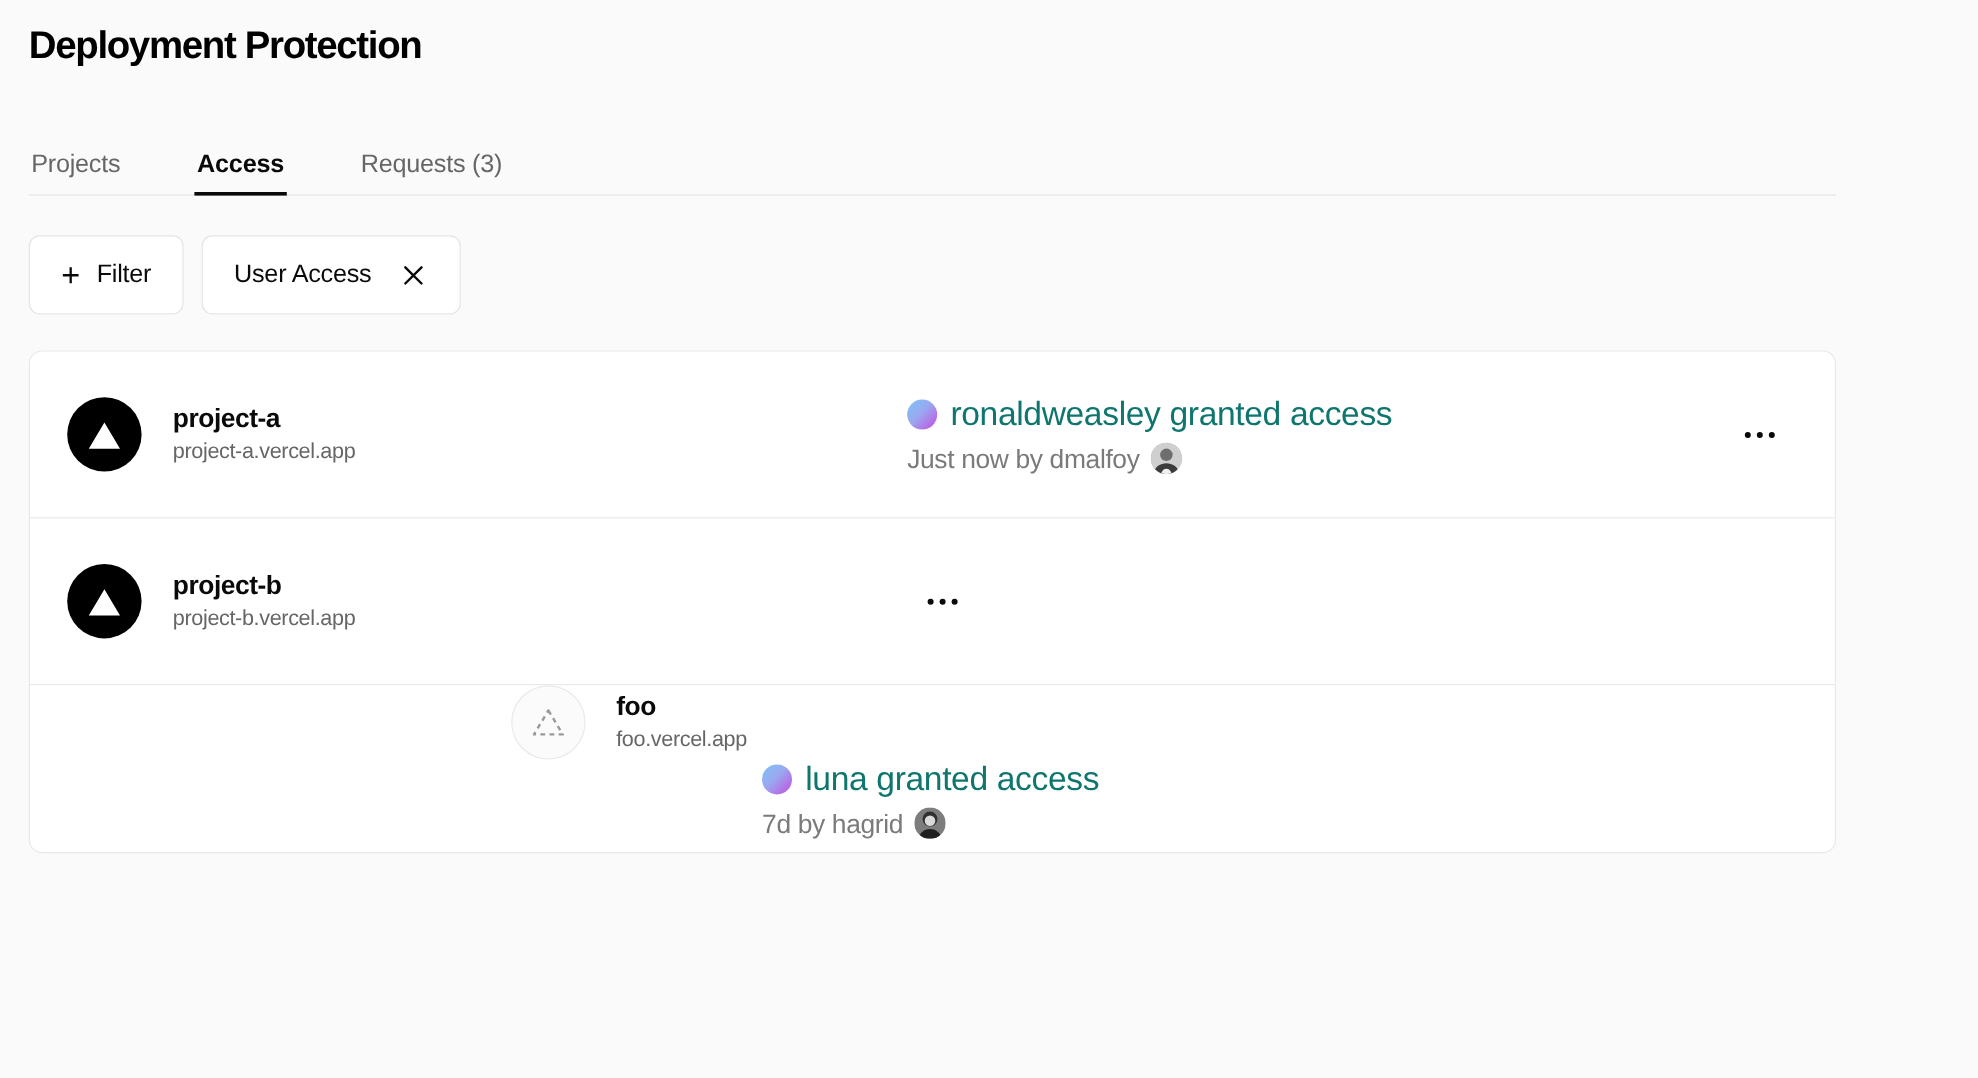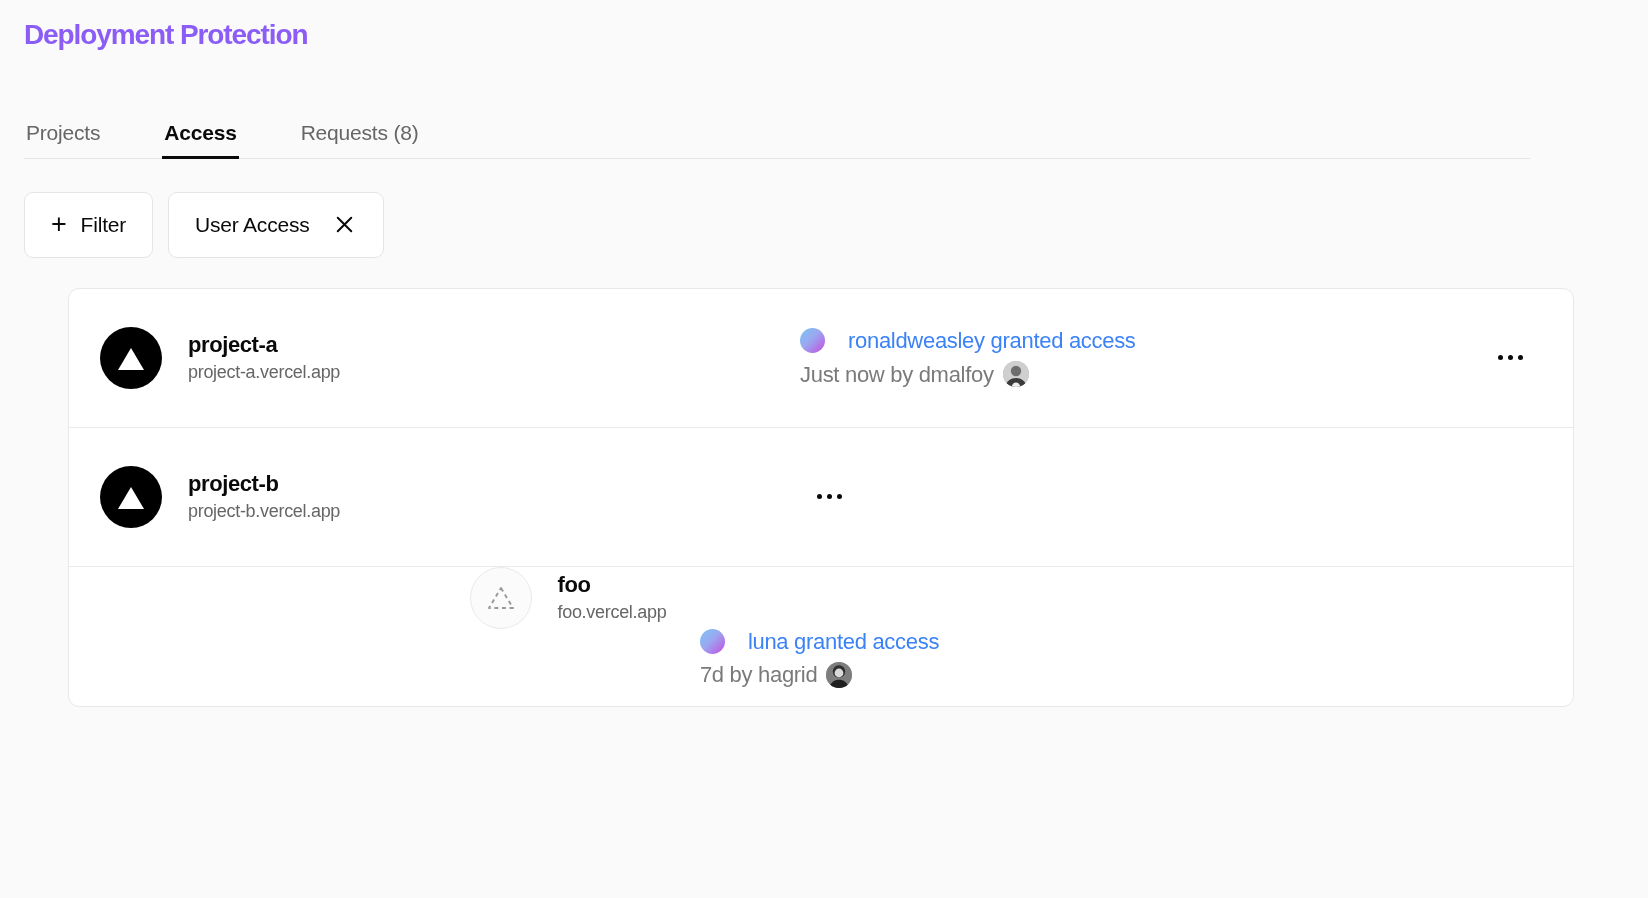--- a/index.html
+++ b/index.html
@@ -16,25 +16,25 @@
   .page {
     width: 1648px;
     height: 898px;
     position: relative;
     padding: 0 24px;
     background: #fafafa;
   }
 
   
   .page-title {
-    font-size: 28px;
+    font-size: 32px;
     line-height: 1.1;
     font-weight: 700;
     letter-spacing: -1.1px;
-    color: #8b5cf6;
+    color: #000000;
     padding-top: 20px;
   }
 
   .page-subtitle {
     margin-top: 30px;
     font-size: 22px;
     line-height: 1.35;
     color: #666666;
     letter-spacing: -0.2px;
     white-space: nowrap;
@@ -133,21 +133,20 @@
   }
 
   
   .list-card {
     margin-top: 30px;
     width: 1506px;
     background: #ffffff;
     border: 1px solid #e8e8e8;
     border-radius: 11px;
     overflow: hidden;
-    margin-left: 44px;
   }
 
   .row {
     display: flex;
     align-items: center;
     height: 139px;
     padding: 0 34px 0 31px;
     border-bottom: 1px solid #eaeaea;
   }
   .row:last-child { border-bottom: none; flex-direction: column; }
@@ -197,23 +196,23 @@
     flex: 1;
     display: flex;
     flex-direction: column;
     gap: 8px;
     min-width: 0;
   }
 
   .activity-line {
     display: flex;
     align-items: center;
-    gap: 23px;
-    font-size: 22px;
-    color: #3b82f6;
+    gap: 11px;
+    font-size: 28px;
+    color: #0f766e;
     letter-spacing: -0.3px;
     line-height: 1.15;
   }
 
   .gradient-avatar {
     width: 25px;
     height: 25px;
     border-radius: 50%;
     flex: none;
     background: linear-gradient(135deg, #7cc4f5 0%, #9aa8f0 45%, #c44ce0 100%);
@@ -270,21 +269,21 @@
 <body>
 
 <div class="page">
 
   <h1 class="page-title">Deployment Protection</h1>
 
 
   <nav class="tabs">
     <button class="tab">Projects</button>
     <button class="tab active">Access</button>
-    <button class="tab">Requests (8)</button>
+    <button class="tab">Requests (3)</button>
   </nav>
 
   <div class="filter-bar">
 
     <button class="chip">
       <span class="chip-plus">+</span>
       <span>Filter</span>
     </button>
 
 

